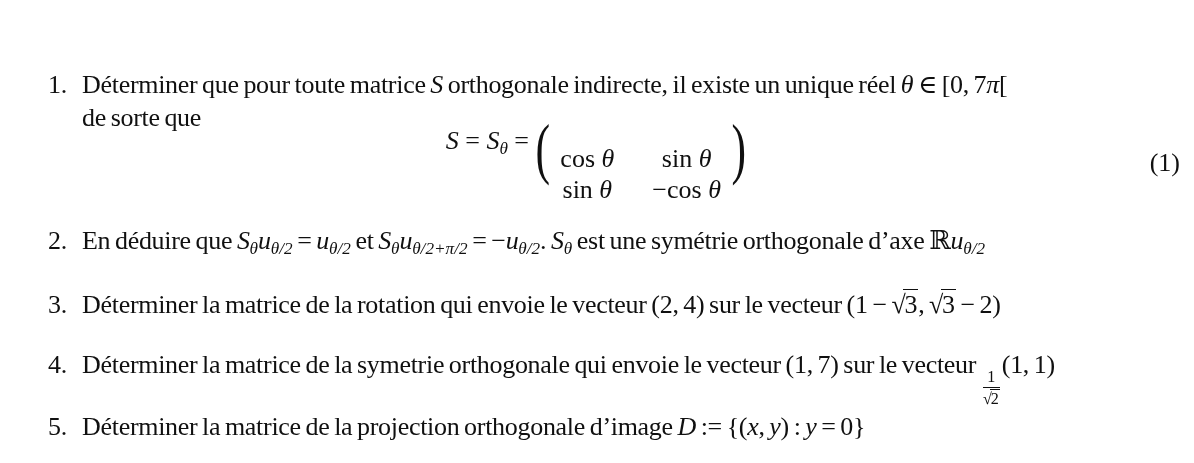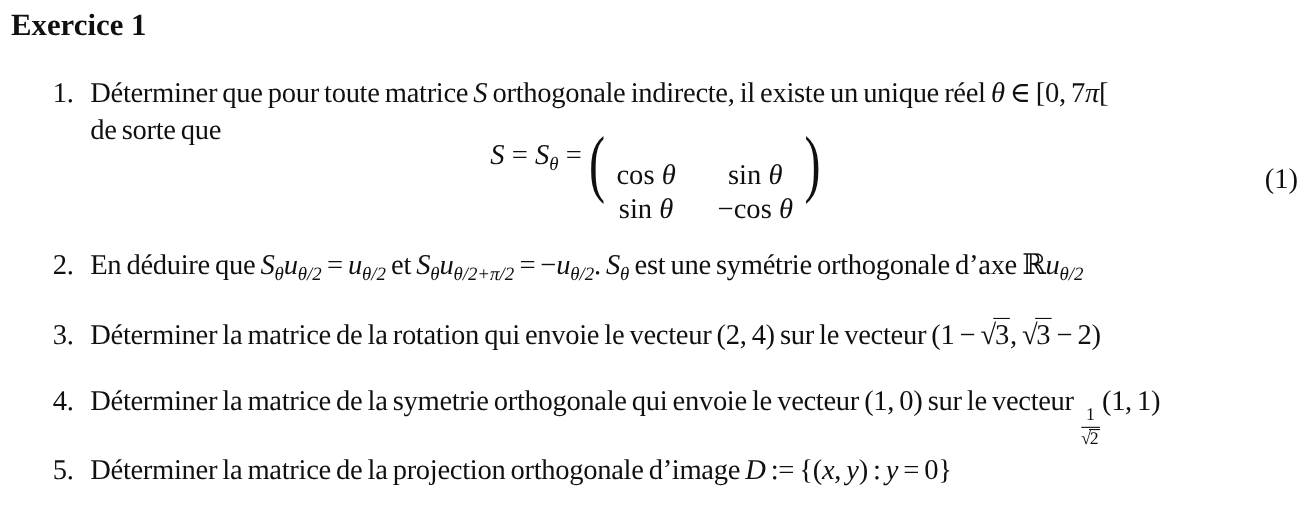--- a/index.html
+++ b/index.html
@@ -98,21 +98,20 @@
   }
   .fnum { border-bottom: 1.4px solid currentColor; padding: 0 2px 1px; }
   .fden { padding-top: 1px; }
   .bb { font-style: normal; } 
 </style>
 </head>
 <body>
 
 <div class="page">
 
-  <div class="doc-title">Exercice 1</div>
 
   <div class="item" style="top:68px;">
     <span class="num">1.</span>
     <div class="content">
       <div class="line"><span>Déterminer que pour toute matrice </span><span class="it">S</span><span> orthogonale indirecte, il existe un unique réel </span><span class="it">θ</span><span> ∈ [0, 7</span><span class="it">π</span><span>[</span></div>
       <div class="line"><span>de sorte que</span></div>
     </div>
   </div>
 
   <div class="eq-row">
@@ -133,21 +132,21 @@
     <div class="content"><span>En déduire que </span><span class="it">S</span><span class="sub">θ</span><span class="it">u</span><span class="sub">θ/2</span><span> = </span><span class="it">u</span><span class="sub">θ/2</span><span> et </span><span class="it">S</span><span class="sub">θ</span><span class="it">u</span><span class="sub">θ/2+π/2</span><span> = −</span><span class="it">u</span><span class="sub">θ/2</span><span>. </span><span class="it">S</span><span class="sub">θ</span><span> est une symétrie orthogonale d’axe </span><span class="bb">ℝ</span><span class="it">u</span><span class="sub">θ/2</span></div>
   </div>
 
   <div class="item" style="top:288px;">
     <span class="num">3.</span>
     <div class="content"><span>Déterminer la matrice de la rotation qui envoie le vecteur (2, 4) sur le vecteur (1 − </span><span class="sqrtv"><span>√</span><span class="rad">3</span></span><span>, </span><span class="sqrtv"><span>√</span><span class="rad">3</span></span><span> − 2)</span></div>
   </div>
 
   <div class="item" style="top:348px;">
     <span class="num">4.</span>
-    <div class="content"><span>Déterminer la matrice de la symetrie orthogonale qui envoie le vecteur (1, 0) sur le vecteur </span><span class="frac">
+    <div class="content"><span>Déterminer la matrice de la symetrie orthogonale qui envoie le vecteur (1, 7) sur le vecteur </span><span class="frac">
           <span class="fnum">1</span>
           <span class="fden"><span class="sqrtv"><span>√</span><span class="rad">2</span></span></span>
         </span><span>(1, 1)</span></div>
   </div>
 
   <div class="item" style="top:410px;">
     <span class="num">5.</span>
     <div class="content"><span>Déterminer la matrice de la projection orthogonale d’image </span><span class="it">D</span><span> := {(</span><span class="it">x</span><span>, </span><span class="it">y</span><span>) : </span><span class="it">y</span><span> = 0}</span></div>
   </div>
 

